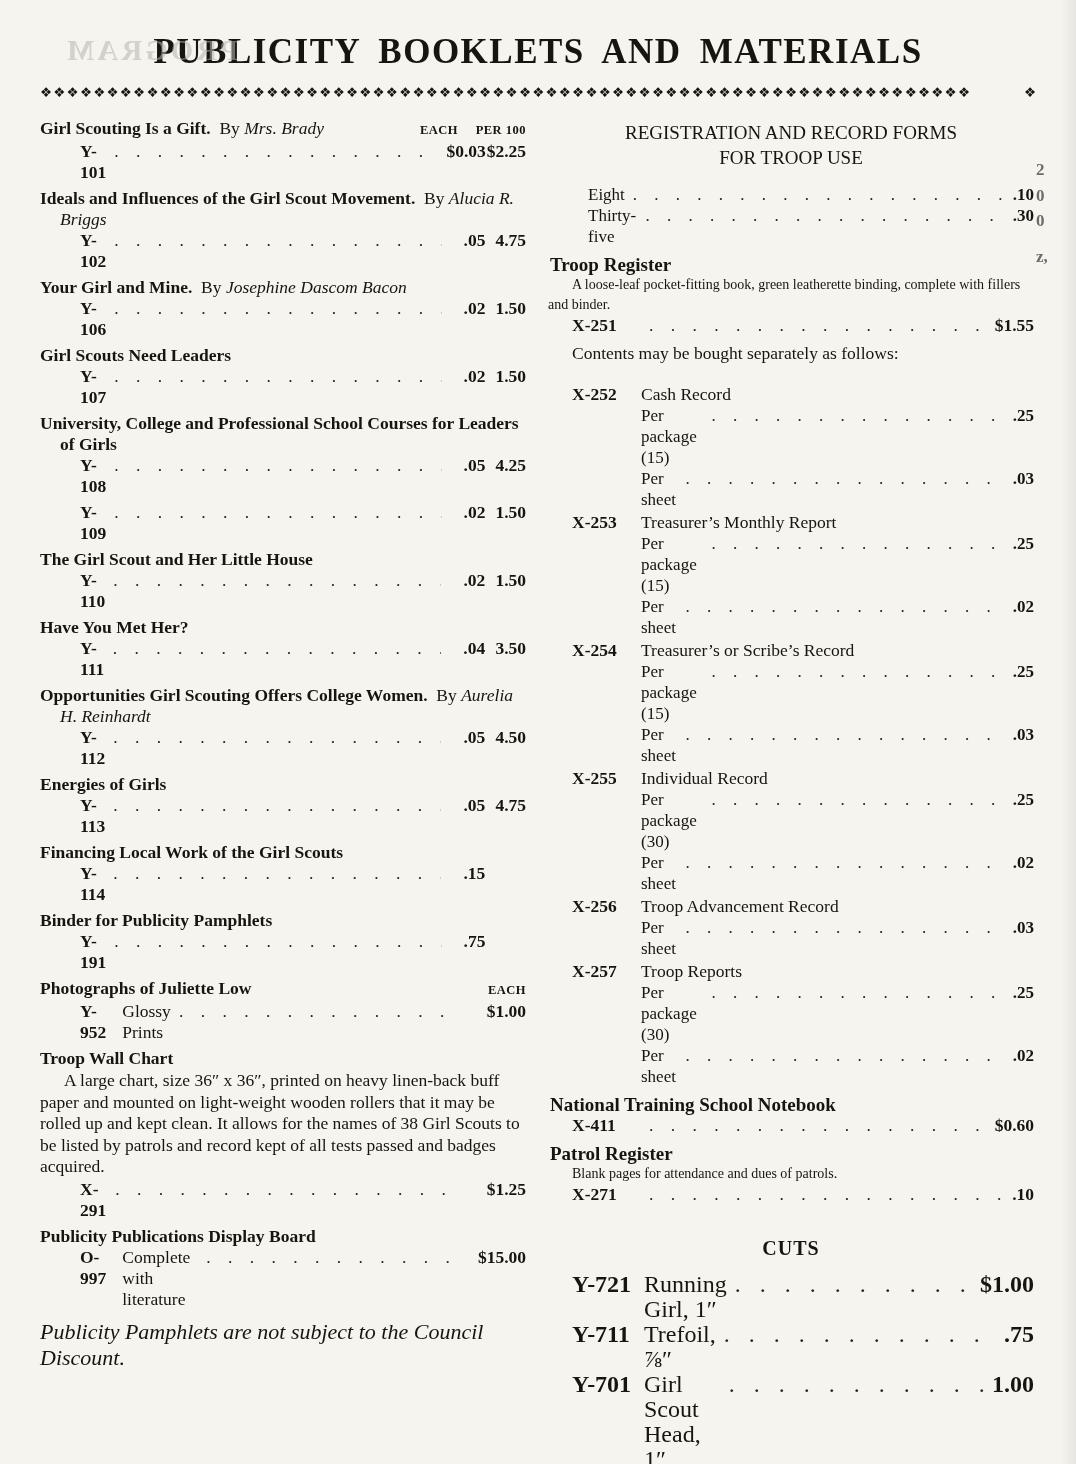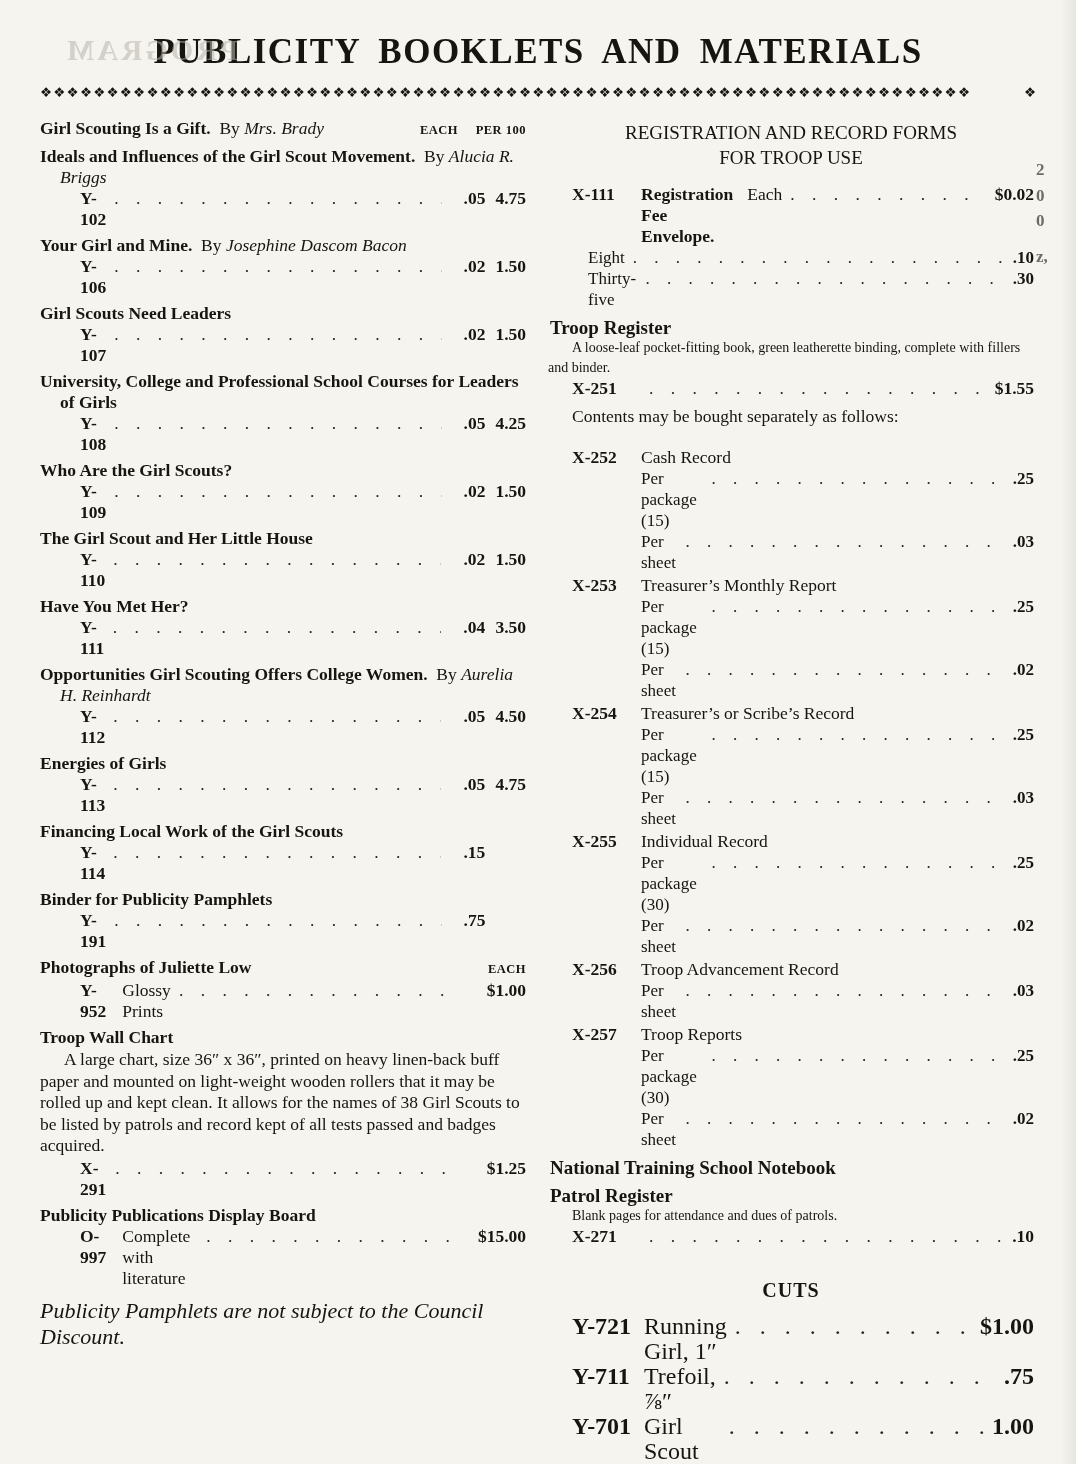--- a/index.html
+++ b/index.html
@@ -81,20 +81,26 @@
   </div>
 
   <div class="columns">
     <div class="col-left" id="leftCol">
         <div class="item">
           <div class="item-title hdr-row">
             <span class="t-text"><b>Girl Scouting Is a Gift.</b><span class="by-word"> By </span><span class="by">Mrs. Brady</span></span>
             <span class="colhdr ce">EACH</span>
             <span class="colhdr cp">PER 100</span>
           </div>
+          <div class="price-row">
+            <span class="code">Y-101</span>
+            <span class="dots"></span>
+            <span class="pe">$0.03</span>
+            <span class="pp">$2.25</span>
+          </div>
         </div>
         <div class="item">
           <div class="item-title"><b>Ideals and Influences of the Girl Scout Movement.</b><span class="by-word"> By </span><span class="by">Alucia R. Briggs</span></div>
           <div class="price-row">
             <span class="code">Y-102</span>
             <span class="dots"></span>
             <span class="pe">.05</span>
             <span class="pp">4.75</span>
           </div>
         </div>
@@ -119,21 +125,20 @@
         <div class="item">
           <div class="item-title"><b>University, College and Professional School Courses for Leaders of Girls</b></div>
           <div class="price-row">
             <span class="code">Y-108</span>
             <span class="dots"></span>
             <span class="pe">.05</span>
             <span class="pp">4.25</span>
           </div>
         </div>
         <div class="item">
-          <div class="item-title"><b>Who Are the Girl Scouts?</b></div>
           <div class="price-row">
             <span class="code">Y-109</span>
             <span class="dots"></span>
             <span class="pe">.02</span>
             <span class="pp">1.50</span>
           </div>
         </div>
         <div class="item">
           <div class="item-title"><b>The Girl Scout and Her Little House</b></div>
           <div class="price-row">
@@ -220,27 +225,20 @@
         </div>
         <div class="left-note">Publicity Pamphlets are not subject to the Council Discount.</div>
       </div>
 
     <div class="col-right">
       <div class="rc-header">
         <div>REGISTRATION AND RECORD FORMS</div>
         <div>FOR TROOP USE</div>
       </div>
       <div id="troopBody">
-          <div class="rc-row">
-            <span class="c-code">X-111</span>
-            <span class="c-name bold">Registration Fee Envelope.</span>
-            <span class="each-word">Each</span>
-            <span class="dots"></span>
-            <b>$0.02</b>
-          </div>
           <div class="rc-sub env">
             <span>Eight</span>
             <span class="dots"></span>
             <b>.10</b>
           </div>
           <div class="rc-sub env">
             <span>Thirty-five</span>
             <span class="dots"></span>
             <b>.30</b>
           </div>
@@ -337,20 +335,25 @@
               <span class="dots"></span>
               <b>.25</b>
             </div>
             <div class="rc-sub pkg">
               <span>Per sheet</span>
               <span class="dots"></span>
               <b>.02</b>
             </div>
           </div>
           <div class="rc-heading">National Training School Notebook</div>
+          <div class="rc-row">
+            <span class="c-code">X-411</span>
+            <span class="dots"></span>
+            <b>$0.60</b>
+          </div>
           <div class="rc-heading">Patrol Register</div>
           <div class="rc-para">Blank pages for attendance and dues of patrols.</div>
           <div class="rc-row">
             <span class="c-code">X-271</span>
             <span class="dots"></span>
             <b>.10</b>
           </div>
         </div>
 
       <div class="cuts">

